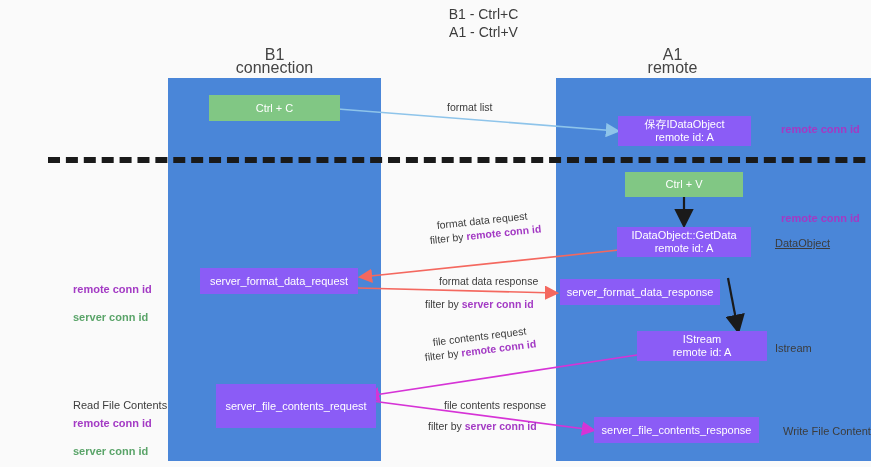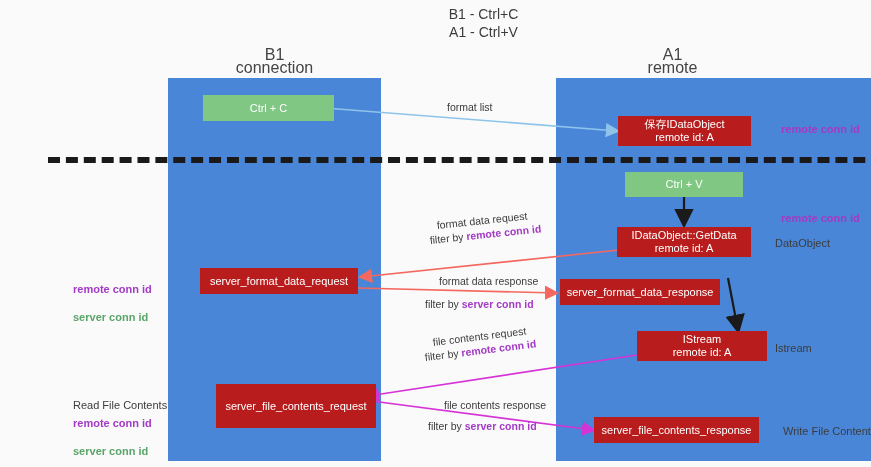--- a/index.html
+++ b/index.html
@@ -24,21 +24,21 @@
     color:#444;white-space:pre-line;
   }
   .head-b1{left:150px;top:48px;width:153px;}
   .head-a1{left:548px;top:48px;width:153px;}
   .box{
     position:absolute;display:flex;align-items:center;justify-content:center;
     text-align:center;color:#ffffff;font-size:11px;line-height:13px;
     white-space:pre-line;box-sizing:border-box;padding:2px 4px;
   }
   .green{background:#81c784;}
-  .orange{background:#b91c1c;}
+  .orange{background:#8b5cf6;}
   .sidelabel{
     position:absolute;font-size:11px;line-height:14px;color:#3c3c3c;
     white-space:pre-line;
   }
   .kw-remote{color:#a33ac4;font-weight:bold;}
   .kw-server{color:#5aa469;font-weight:bold;}
   .kw-server-p{color:#a33ac4;font-weight:bold;}
   .arrowlabel{
     position:absolute;font-size:10.5px;line-height:15px;color:#3c3c3c;
     white-space:nowrap;transform-origin:left top;
@@ -93,21 +93,21 @@
 
     <line x1="680" y1="278" x2="690" y2="330" stroke="#1a1a1a" stroke-width="2.2" marker-end="url(#ah-black)"></line>
 
     <line x1="589" y1="355" x2="320" y2="396" stroke="#d633d6" stroke-width="1.6" marker-end="url(#ah-mag)"></line>
 
     <line x1="316" y1="400" x2="545" y2="430" stroke="#d633d6" stroke-width="1.6" marker-end="url(#ah-mag)"></line>
   </svg>
 
   <div class="dashed"></div>
 
-  <div class="box green" style="left:155px;top:95px;width:131px;height:26px;">Ctrl + C</div>
+  <div class="box green" style="left:161px;top:95px;width:131px;height:26px;">Ctrl + C</div>
 
   <div class="box orange" style="left:570px;top:116px;width:133px;height:30px;">保存IDataObject
 remote id: A</div>
 
   <div class="box green" style="left:577px;top:172px;width:118px;height:25px;">Ctrl + V</div>
 
   <div class="box orange" style="left:569px;top:227px;width:134px;height:30px;">IDataObject::GetData
 remote id: A</div>
 
   <div class="box orange" style="left:152px;top:268px;width:158px;height:26px;">server_format_data_request</div>
@@ -118,21 +118,21 @@
 remote id: A</div>
 
   <div class="box orange" style="left:168px;top:384px;width:160px;height:44px;">server_file_contents_request</div>
 
   <div class="box orange" style="left:546px;top:417px;width:165px;height:26px;">server_file_contents_response</div>
 
   <div class="sidelabel kw-remote" style="left:733px;top:122px;">remote conn id</div>
 
   <div class="sidelabel kw-remote" style="left:733px;top:211px;">remote conn id</div>
 
-  <div class="sidelabel" style="left:727px;top:236px;">DataObject</div>
+  <div class="sidelabel" style="left:727px;top:236px;text-decoration:underline;">DataObject</div>
 
   <div class="sidelabel" style="left:727px;top:341px;">Istream</div>
 
   <div class="sidelabel" style="left:735px;top:424px;text-align:center;">Write File Contents</div>
 
   <div class="lbl-left" style="left:25px;top:268px;">
     <span class="kw-remote">remote conn id</span><br>
     <span class="kw-server">server conn id</span>
   </div>
 

